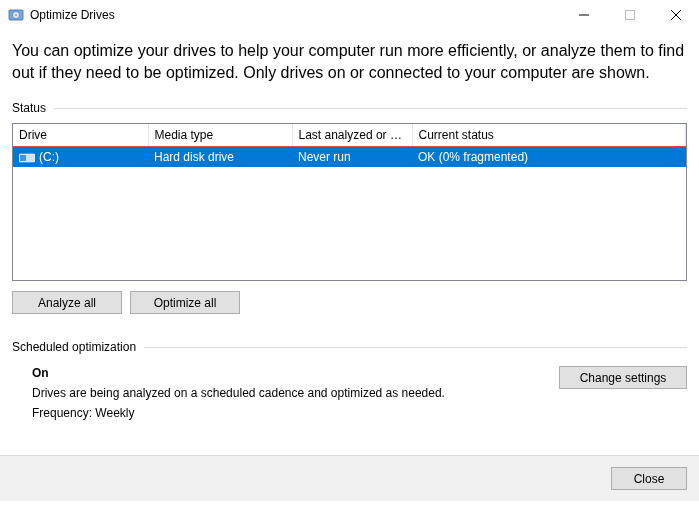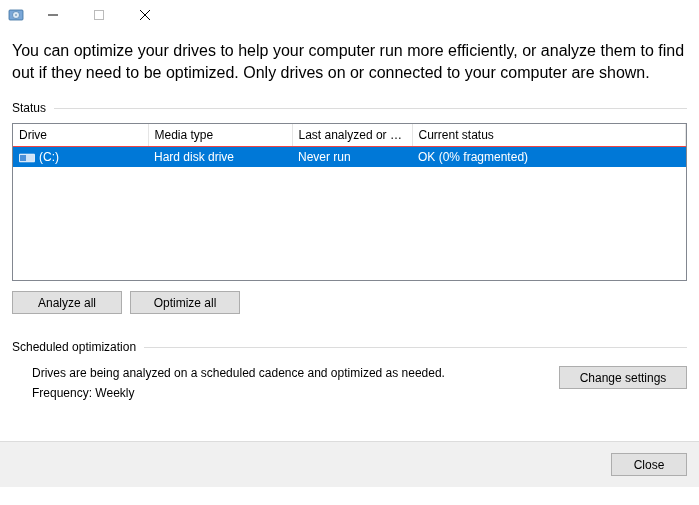--- a/index.html
+++ b/index.html
@@ -139,21 +139,21 @@
       font-weight: bold;
       margin-bottom: 6px;
       font-size: 12px;
     }
     .sched-line {
       font-size: 12px;
       margin-bottom: 6px;
     }
     .bottom-bar {
       position: absolute;
-      bottom: 18px;
+      bottom: 4px;
       left: 0;
       right: 0;
       border-top: 1px solid #dcdcdc;
       background: #f0f0f0;
       height: 46px;
       display: flex;
       justify-content: flex-end;
       align-items: center;
       padding-right: 12px;
     }
@@ -165,20 +165,21 @@
 <body>
 
 <div class="titlebar">
   <span class="titlebar-icon">
     <svg width="16" height="16" viewBox="0 0 16 16">
       <rect x="1" y="3" width="14" height="10" rx="1" fill="#7aa7d8" stroke="#3b6fa0" stroke-width="0.8"></rect>
       <circle cx="8" cy="8" r="3.5" fill="#dce9f5" stroke="#3b6fa0" stroke-width="0.6"></circle>
       <circle cx="8" cy="8" r="0.8" fill="#3b6fa0"></circle>
     </svg>
   </span>
+  <span class="titlebar-title">Optimize Drives</span>
   <div class="window-controls">
     <div class="window-control">
       <svg width="10" height="10">
           <line x1="0" y1="5" x2="10" y2="5" stroke="#000" stroke-width="1"></line>
         </svg>
     </div>
     <div class="window-control disabled">
       <svg width="10" height="10">
           <rect x="0.5" y="0.5" width="9" height="9" fill="none" stroke="#bbb" stroke-width="1"></rect>
         </svg>
@@ -239,20 +240,21 @@
     <button class="btn">Optimize all</button>
   </div>
 
   <div class="sched-section">
     <div class="section-header">
       <span class="section-label-text">Scheduled optimization</span>
       <span class="line"></span>
     </div>
     <div class="sched-body">
       <div class="sched-text">
+        <div class="sched-on">On</div>
         <div class="sched-line">Drives are being analyzed on a scheduled cadence and optimized as needed.</div>
         <div class="sched-line">Frequency: Weekly</div>
       </div>
       <div>
         <button class="btn" style="min-width:128px">Change settings</button>
       </div>
     </div>
   </div>
 </div>
 

